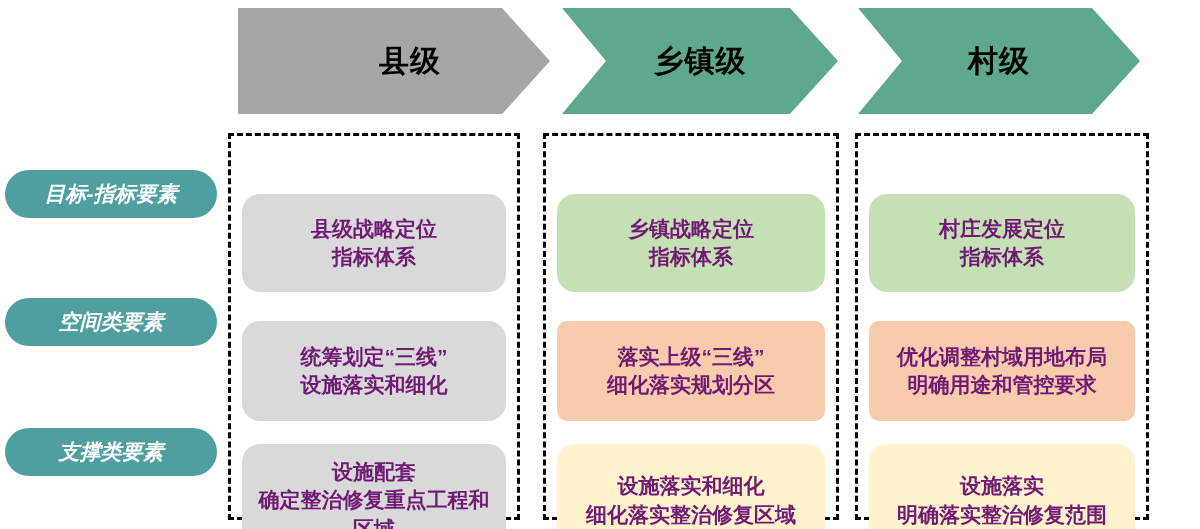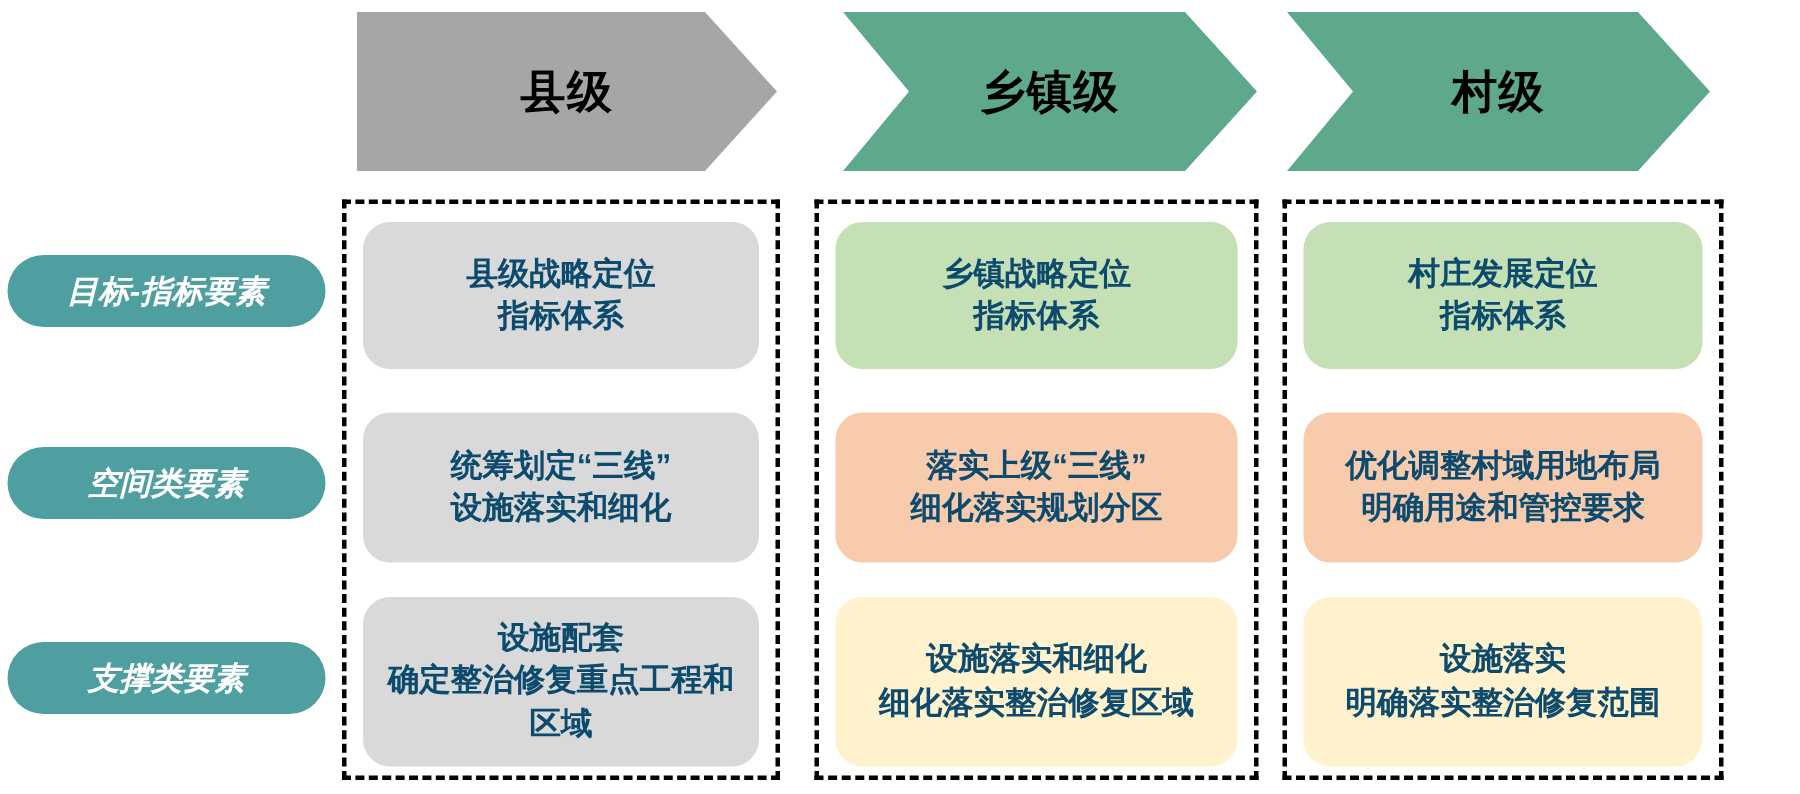--- a/index.html
+++ b/index.html
@@ -21,20 +21,21 @@
     display: flex;
     align-items: center;
     justify-content: center;
     font-size: 30px;
     font-weight: 700;
     color: #000;
     letter-spacing: 1px;
   }
   .arrow.pentagon {
     clip-path: polygon(0 0, calc(100% - 48px) 0, 100% 50%, calc(100% - 48px) 100%, 0 100%);
+    padding-left: 32px;
   }
   .arrow.chevron {
     clip-path: polygon(0 0, calc(100% - 48px) 0, 100% 50%, calc(100% - 48px) 100%, 0 100%, 44px 50%);
     justify-content: center;
   }
   .arrow[data-color="gray"]  { background: var(--c-arrow-gray); }
   .arrow[data-color="green"] { background: var(--c-arrow-green); }
   #arrow-0 { left: 238px; width: 280px; }
   #arrow-1 { left: 562px; width: 276px; }
   #arrow-2 { left: 858px; width: 282px; }
@@ -77,31 +78,32 @@
     left: 11px;
     right: 11px;
     border-radius: 18px;
     display: flex;
     align-items: center;
     justify-content: center;
     text-align: center;
     font-size: 21px;
     font-weight: 700;
     line-height: 1.35;
-    color: #0c4a6e;
+    color: #701a75;
     white-space: pre-line;
     padding: 4px 8px;
     box-sizing: border-box;
+    margin-top: 46px;
   }
   .box.r0 { top: 12px;  height: 98px;  }
   .box.r1 { top: 139px; height: 100px; }
   .box.r2 { top: 262px; height: 113px; }
   .box[data-color="gray"]   { background: var(--c-box-gray); }
   .box[data-color="green"]  { background: var(--c-box-green); }
-  .box[data-color="orange"] { background: var(--c-box-orange); }
+  .box[data-color="orange"] { background: var(--c-box-orange); border-radius: 10px; }
   .box[data-color="yellow"] { background: var(--c-box-yellow); }
 </style>
 </head>
 <body>
 
 <div class="canvas">
 
   <div id="arrow-0" class="arrow pentagon" data-color="gray">
     <span>县级</span>
   </div>

